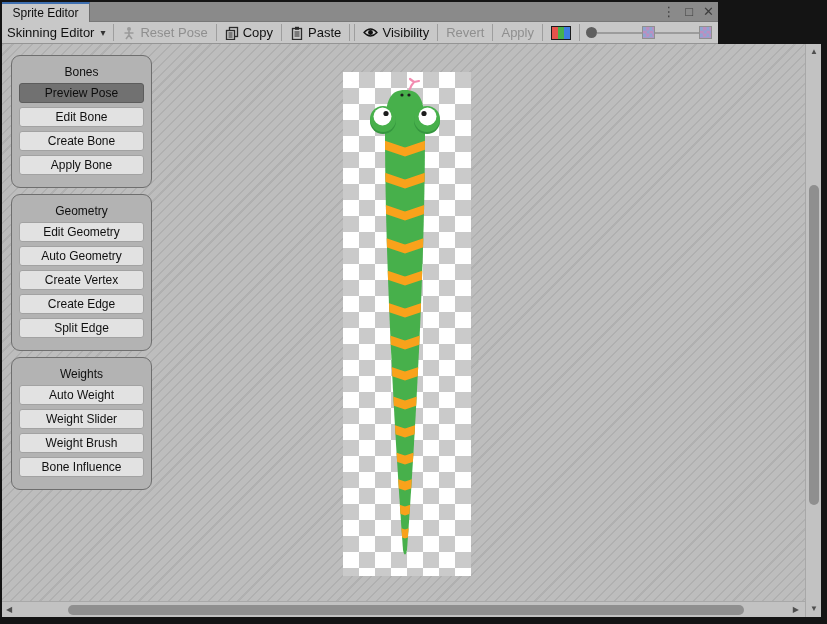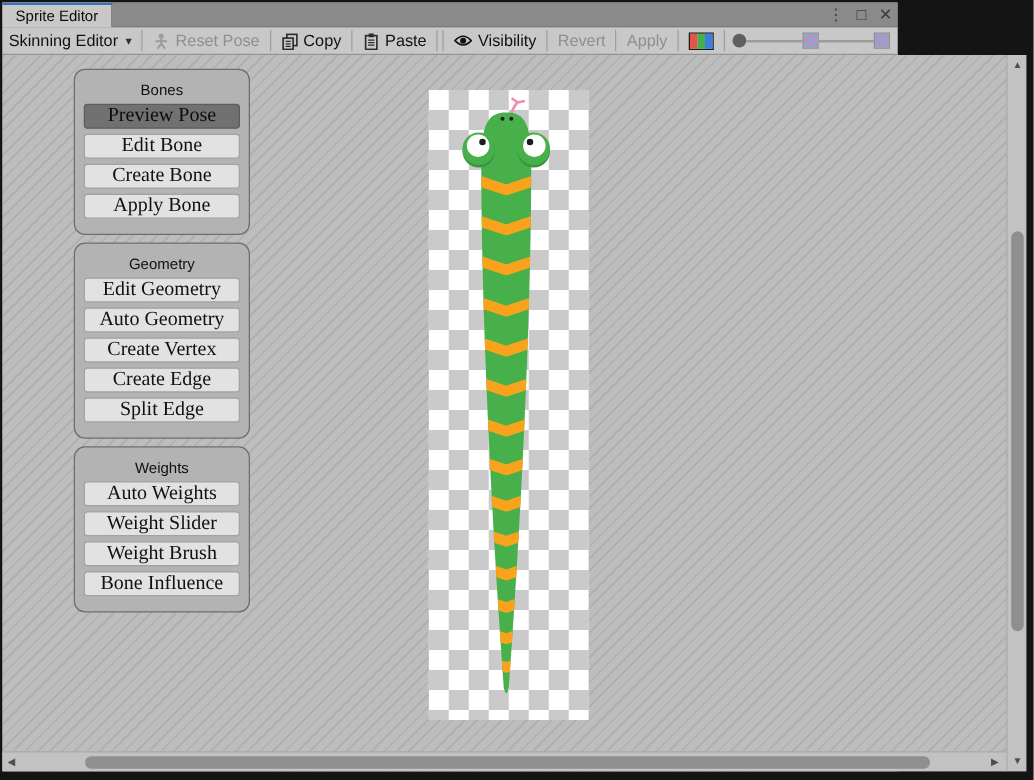--- a/index.html
+++ b/index.html
@@ -32,25 +32,25 @@
   .knob { width:11px; height:11px; border-radius:50%; background:#5f5f5f; flex:none; }
   .track { height:2px; background:#9c9c9c; flex:1; }
   .texchip { width:13px; height:13px; flex:none; border:1px solid #8f8f8f;
              background:repeating-conic-gradient(#bb8fc0 0 25%, #8fa5d2 0 50%); background-size:6.5px 6.5px; }
 
   
   .viewport { position:absolute; left:0; top:42px; width:819px; height:573px;
               background:repeating-linear-gradient(135deg, #b0b0b0 0 1.5px, #bdbdbd 1.5px 7px); }
 
   
-  .panel { position:absolute; left:9px; width:141px; background:#b3b3b3; border:1px solid #6e6e6e; border-radius:9px; padding:5px 0 8px 0;margin-left:48px; }
+  .panel { position:absolute; left:9px; width:141px; background:#b3b3b3; border:1px solid #6e6e6e; border-radius:9px; padding:5px 0 8px 0; }
   .panel-title { text-align:center; font-size:12px; color:#101010; height:22px; line-height:22px; }
   .pbtn { display:block; width:125px; height:20px; margin:0 auto 4px auto; background:#e2e2e2;
-          border:1px solid #a2a2a2; border-radius:3px; font-size:16px; color:#101010;
-          display:flex; align-items:center; justify-content:center; cursor:default;font-family:Liberation Serif, serif; }
+          border:1px solid #a2a2a2; border-radius:3px; font-size:12px; color:#101010;
+          display:flex; align-items:center; justify-content:center; cursor:default; }
   .pbtn.active { background:#717171; border-color:#5c5c5c; color:#0d0d0d; }
   #panel-bones { top:11px; }
   #panel-geometry { top:150px; }
   #panel-weights { top:313px; }
 
   
   .canvas { position:absolute; left:341px; top:28px; width:128px; height:504px;
             background:repeating-conic-gradient(#cacaca 0 25%, #ffffff 0 50%); background-size:32px 32px; }
   .canvas svg { position:absolute; left:0; top:0; }
 
@@ -172,21 +172,21 @@
         <div class="panel-title">Geometry</div>
         <button class="pbtn">Edit Geometry</button>
         <button class="pbtn">Auto Geometry</button>
         <button class="pbtn">Create Vertex</button>
         <button class="pbtn">Create Edge</button>
         <button class="pbtn">Split Edge</button>
       </div>
 
       <div class="panel" id="panel-weights">
         <div class="panel-title">Weights</div>
-        <button class="pbtn">Auto Weights</button>
+        <button class="pbtn">Auto Weight</button>
         <button class="pbtn">Weight Slider</button>
         <button class="pbtn">Weight Brush</button>
         <button class="pbtn">Bone Influence</button>
       </div>
 
       <div class="canvas">
         <svg width="128" height="504" viewBox="0 0 128 504">
           <defs>
             <clipPath id="bodyclip">
               <path d="M 42,58 C 42,26 48,18 62,18 C 76,18 82,26 82,58

